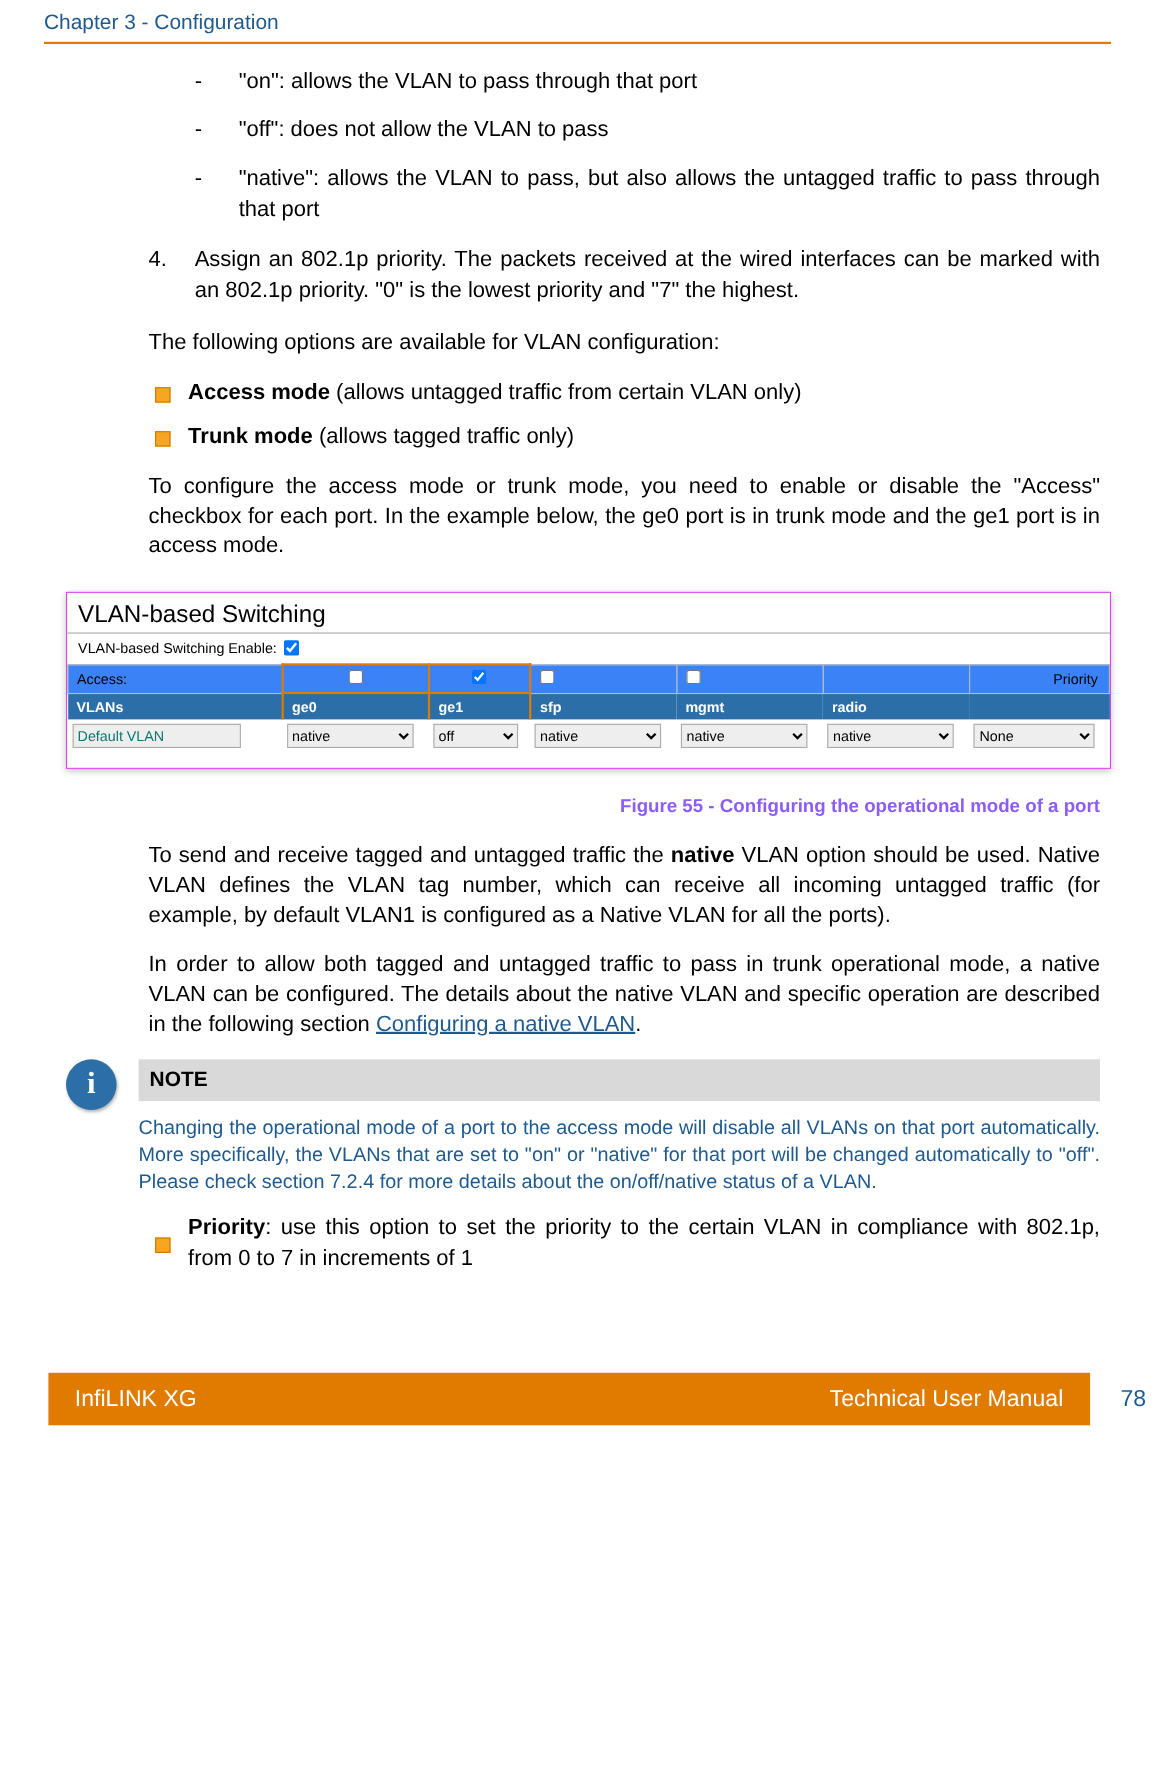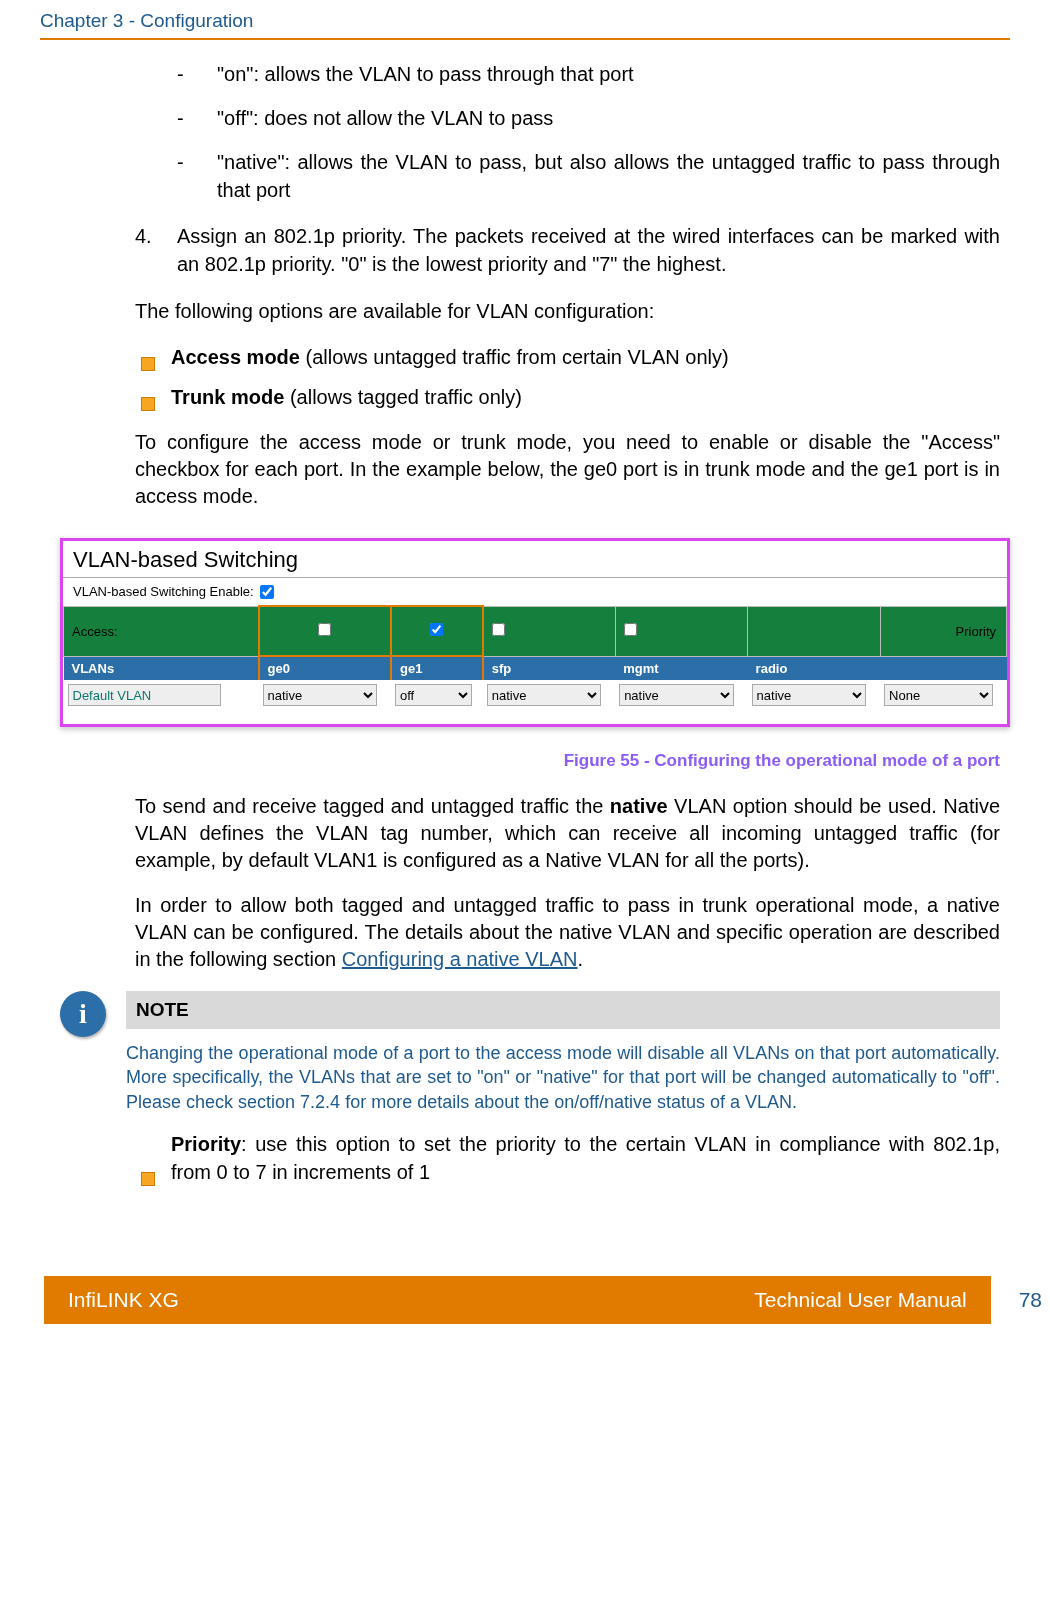--- a/index.html
+++ b/index.html
@@ -31,36 +31,36 @@
   .dash-list { list-style: none; margin-left: 42px; margin-bottom: 18px; }
   .dash-list li { display: flex; margin-bottom: 16px; line-height: 1.4; }
   .dash-list li .dash { width: 40px; flex-shrink: 0; }
   .dash-list li .li-text { flex: 1; text-align: justify; }
   .num-list { list-style: none; margin-bottom: 20px; }
   .num-list li { display: flex; line-height: 1.4; }
   .num-list li .num { width: 42px; flex-shrink: 0; }
   .num-list li .li-text { flex: 1; text-align: justify; }
   .para { margin-bottom: 18px; line-height: 1.35; text-align: justify; }
   .squares { list-style: none; margin-bottom: 18px; }
-  .squares li { display: flex; align-items: flex-end; margin-bottom: 12px; line-height: 1.4; }
+  .squares li { display: flex; align-items: center; margin-bottom: 12px; line-height: 1.4; }
   .squares .sq { width: 14px; height: 14px; background: #f5a623; border: 1px solid #d07800; flex-shrink: 0; margin-right: 16px; margin-top: 4px; margin-left: 6px; }
   .squares .li-text { flex: 1; text-align: justify; }
   .figure-wrap { margin-left: -75px; margin-right: -10px; margin-top: 28px; margin-bottom: 18px; }
   .vlan-panel {
-    border: 3px solid #d946ef;
+    border: 1px solid #d946ef;
     background: #fff;
     box-shadow: 0 2px 6px rgba(0,0,0,0.25);
     padding-bottom: 14px;
   }
   .vlan-title { font-family: Arial, sans-serif; font-size: 22px; padding: 6px 10px 4px 10px; border-bottom: 1px solid #aaa; }
-  .vlan-sub { font-size: 13px; padding: 6px 10px; display: flex; align-items: flex-end; gap: 6px; }
+  .vlan-sub { font-size: 13px; padding: 6px 10px; display: flex; align-items: flex-start; gap: 6px; }
   .vlan-sub input[type=checkbox]{ width:14px; height:14px; }
   .vlan-table { width: 100%; border-collapse: collapse; font-size: 13px; }
   .vlan-table th, .vlan-table td { text-align: left; }
-  .row-access td { background: #15803d; border: 1px solid #bbb; padding: 16px 8px; }
+  .row-access td { background: #3b82f6; border: 1px solid #bbb; padding: 4px 8px; }
   .row-access td.orange-cell { border: 2px solid #e07b00; text-align: center; }
   .row-access td:first-child { width: 195px; }
   .row-header td { background: #2c6fa8; color: #fff; padding: 4px 8px; font-weight: bold; }
   .row-header td.orange-border { border-left: 2px solid #e07b00; border-right: 2px solid #e07b00; }
   .row-data td { padding: 4px; }
   .sel { width: 92%; font-size: 13px; height: 22px; background:#eee; border:1px solid #aaa; }
   .vlan-input { width: 153px; font-size: 13px; height: 22px; background:#eee; border:1px solid #aaa; padding:0 4px; color:#0f766e; }
   .cb-cell { text-align: center; }
   .figure-caption { text-align: right; color: #8b5cf6; font-weight: bold; font-size: 17px; margin: 24px 0 22px; }
   .link { color: #1e5a8e; text-decoration: underline; }

